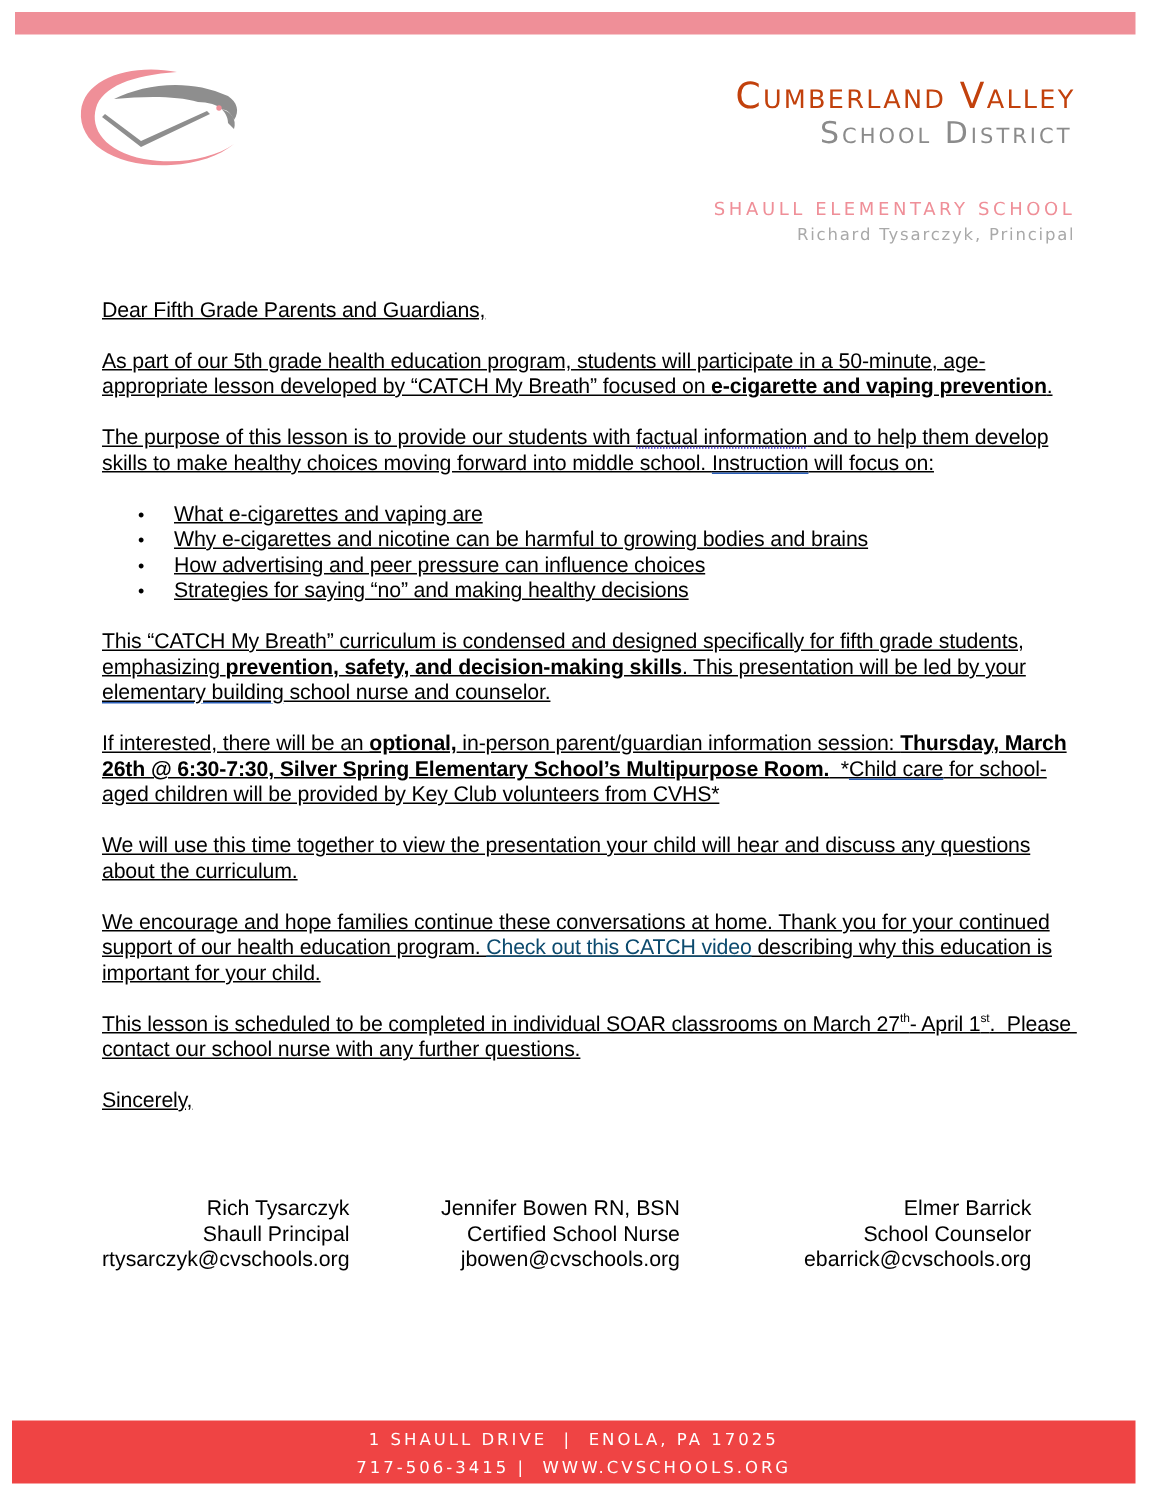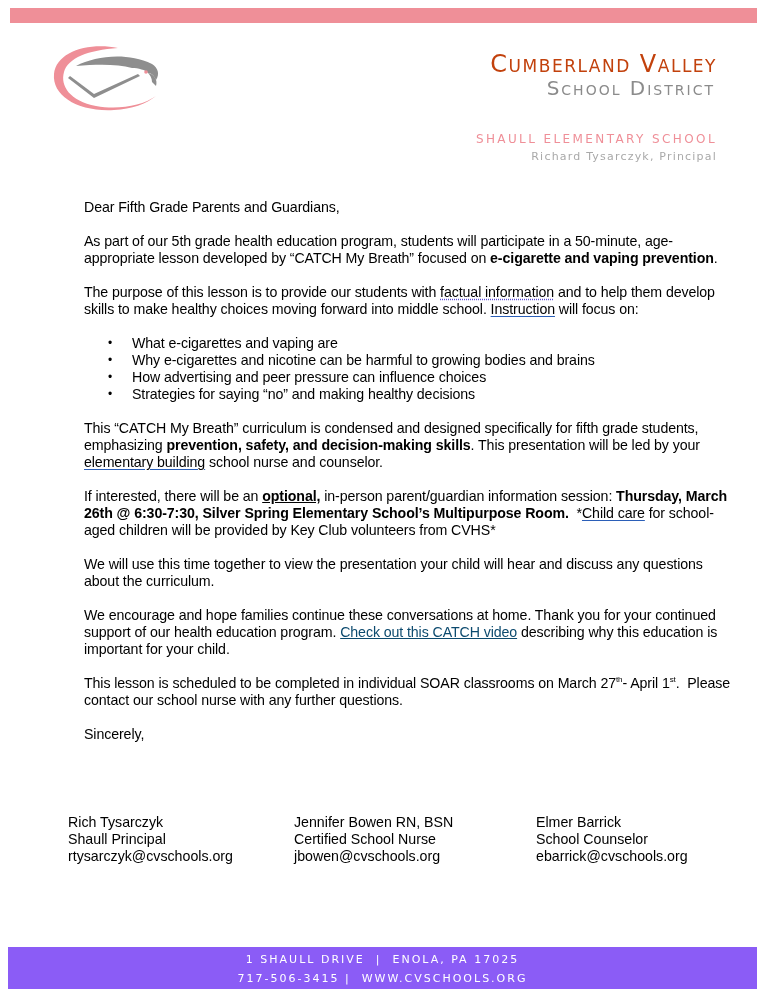--- a/index.html
+++ b/index.html
@@ -8,34 +8,34 @@
   .top-bar { position: absolute; left: 10px; top: 8px; width: 747px; height: 15px; background: #ef8f98; }
   .logo { position: absolute; left: 48px; top: 40px; width: 118px; height: 74px; }
   .district { position: absolute; right: 55px; top: 50px; text-align: right; }
   .district .name { font-family: "DejaVu Sans", sans-serif; color: #c2410c; font-size: 24px; letter-spacing: 1.5px;
                     font-variant: small-caps; font-weight: normal; line-height: 28px; }
   .district .sub { font-family: "DejaVu Sans", sans-serif; color: #8b8b8b; font-size: 20px; letter-spacing: 2px;
                    font-variant: small-caps; line-height: 20px; margin-right: 2px; }
   .school { position: absolute; right: 55px; top: 130px; text-align: right; }
   .school .sname { font-family: "DejaVu Sans", sans-serif; color: #ef8f98; font-size: 12px; letter-spacing: 2.4px; line-height: 18px; }
   .school .principal { font-family: "DejaVu Sans", sans-serif; color: #a9a9a9; font-size: 11px; letter-spacing: 1.2px; line-height: 17px; }
-  .letter { position: absolute; left: 84px; top: 199px; width: 650px; font-size: 14.2px; line-height: 17px; letter-spacing: -0.1px; }
+  .letter { position: absolute; left: 68px; top: 199px; width: 650px; font-size: 14.2px; line-height: 17px; letter-spacing: -0.1px; text-decoration: underline; }
   .letter p { margin: 0 0 17px 0; }
   .letter ul { margin: 0 0 17px 0; padding-left: 48px; list-style: none; }
   .letter ul li { position: relative; }
   .letter ul li::before { content: "\2022"; position: absolute; left: -24px; font-size: 12px; }
   .dotted { text-decoration: underline dotted #5b4fd6; text-underline-offset: 2px; }
   .wavy { text-decoration: underline #2b5fb8; text-underline-offset: 2px; }
   .link { color: #0c4a6e; text-decoration: underline; }
   .bold-u { font-weight: bold; text-decoration: underline; margin-top: 28px; }
   sup { font-size: 8px; line-height: 0; }
   .sigs { position: absolute; top: 798px; left: 68px; width: 680px; font-size: 14.2px; line-height: 17px; }
-  .sig { position: absolute; top: 16px; }
+  .sig { position: absolute; top: 0; text-align: right; }
   .sig div { white-space: nowrap; }
-  .footer { position: absolute; left: 8px; top: 947px; width: 749px; height: 42px; background: #8b5cf6; color: #fff;
+  .footer { position: absolute; left: 8px; top: 947px; width: 749px; height: 42px; background: #ef4444; color: #fff;
             text-align: center; font-family: "DejaVu Sans", sans-serif; font-size: 11px; letter-spacing: 2px; }
   .footer div { line-height: 19px; }
   .footer .l1 { padding-top: 3px; }
 </style>
 </head>
 <body>
 
 <div class="top-bar"></div>
 
 <svg class="logo" viewBox="0 0 118 74">

